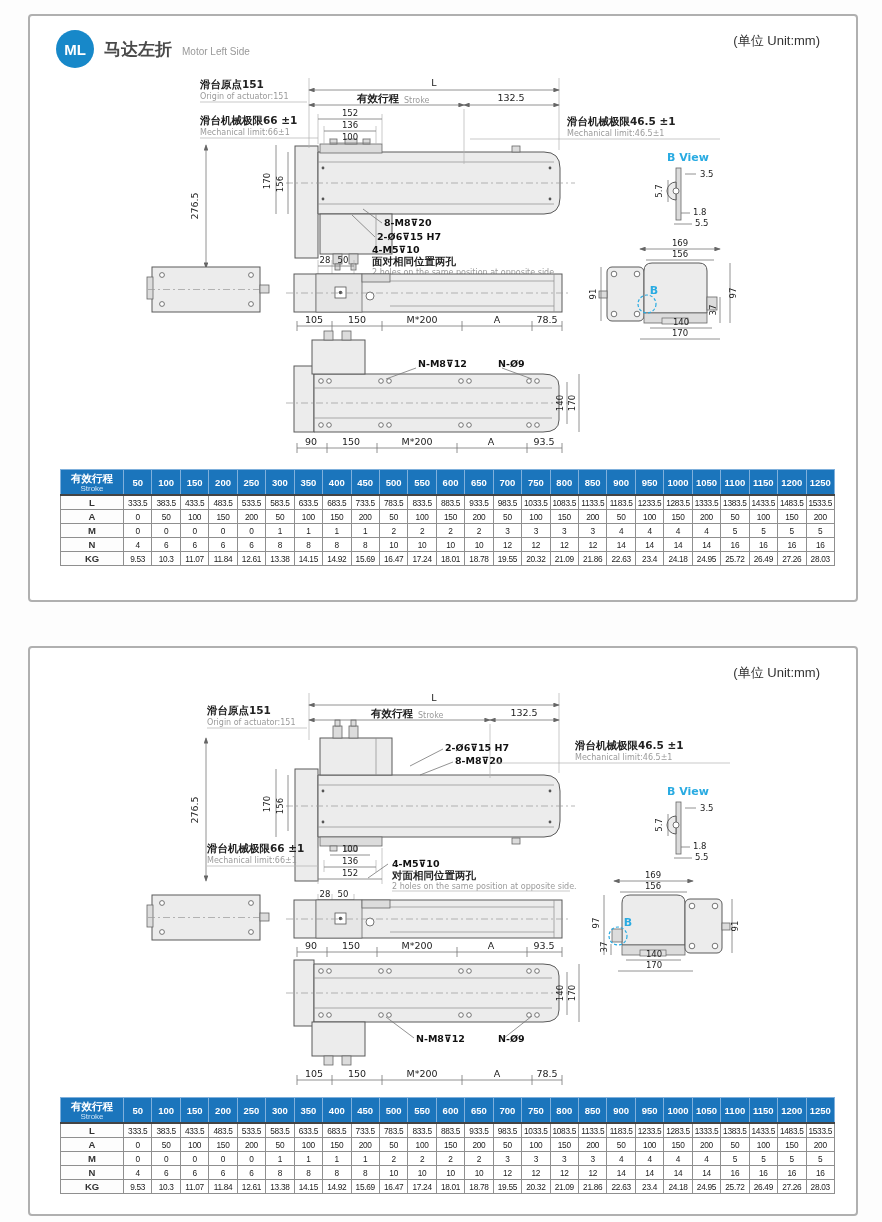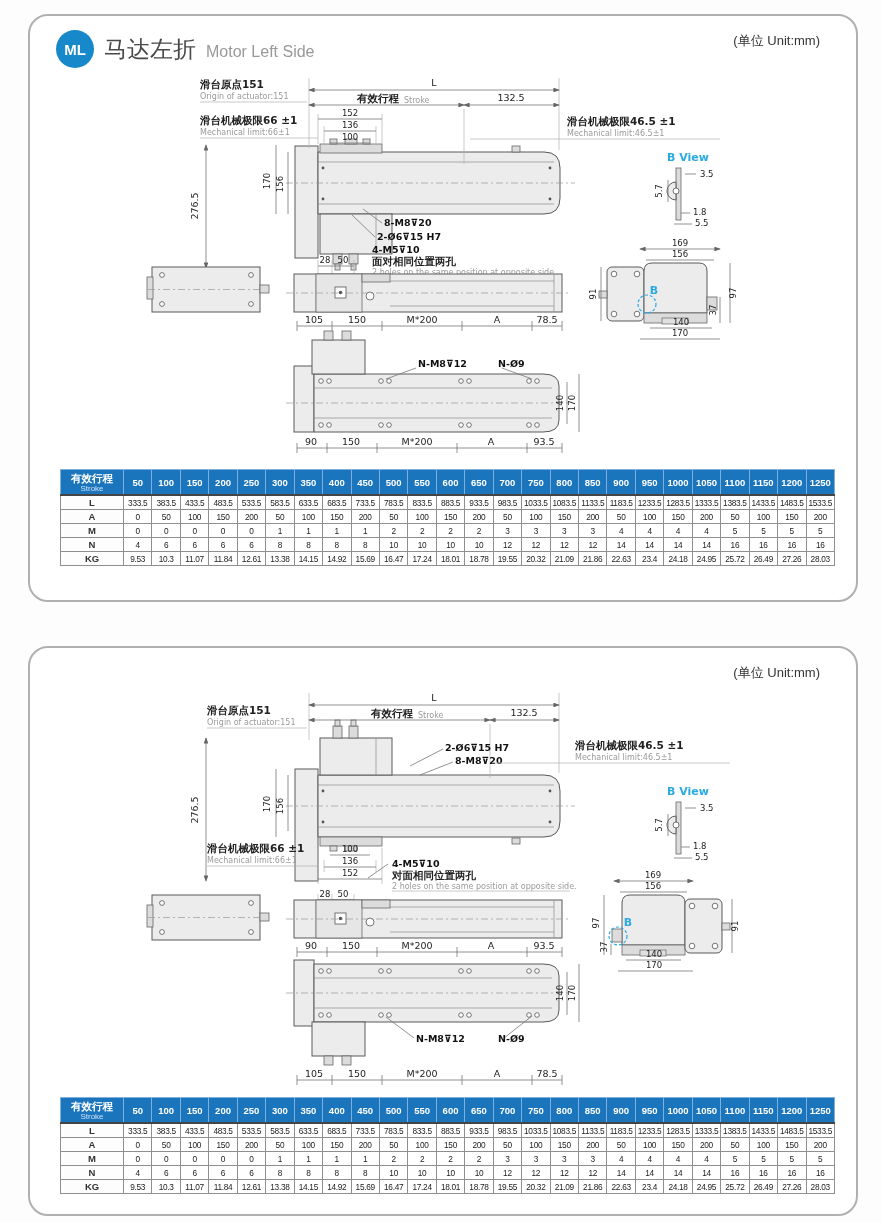--- a/index.html
+++ b/index.html
@@ -1,26 +1,26 @@
 <!DOCTYPE html>
 <html><head>
 <meta charset="utf-8">
 <style>
   html,body{margin:0;padding:0;}
   body{width:882px;height:1222px;position:relative;background:#fdfdfd;
        font-family:"Liberation Sans","DejaVu Sans",sans-serif;color:#333;}
   .panel{position:absolute;left:28px;width:826px;background:#fff;
-         border:2px solid #b0b0b0;border-radius:20px;}
+         border:2px solid #b0b0b0;border-radius:4px;}
   #panel-ml{top:14px;height:584px;}
   #panel-mr{top:646px;height:566px;}
   .panel-head{position:absolute;top:14px;left:26px;display:flex;align-items:center;gap:10px;z-index:3;}
   .badge{width:38px;height:38px;border-radius:50%;background:#1788c9;color:#fff;
          font-size:15px;font-weight:bold;display:flex;align-items:center;justify-content:center;}
-  .title-cn{font-size:23px;font-weight:normal;color:#4a4a4a;text-align:center;}
-  .title-en{font-size:16px;color:#999;margin-top:5px;}
+  .title-cn{font-size:17px;font-weight:bold;color:#4a4a4a;text-align:center;}
+  .title-en{font-size:10px;color:#999;margin-top:5px;}
   .unit-note{position:absolute;top:16px;right:36px;font-size:13px;color:#333;z-index:3;margin-left:48px;}
   svg.drawing{position:absolute;left:0;top:0;}
   svg text{font-family:"DejaVu Sans","Liberation Sans",sans-serif;}
   .part{fill:#ececec;stroke:#5a5a5a;stroke-width:1;}
   .part2{fill:#dcdcdc;stroke:#666;stroke-width:0.8;}
   .inner{stroke:#8e8e8e;stroke-width:0.7;fill:none;}
   .cl{stroke:#999;stroke-width:0.7;stroke-dasharray:7 3 2 3;fill:none;}
   .dim{stroke:#777;stroke-width:0.8;fill:none;}
   .ext{stroke:#b3b3b3;stroke-width:0.7;fill:none;}
   .hole{fill:#fff;stroke:#555;stroke-width:0.8;}

